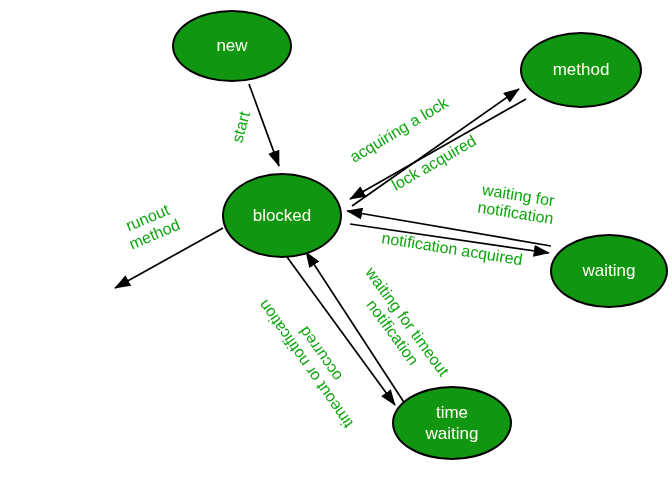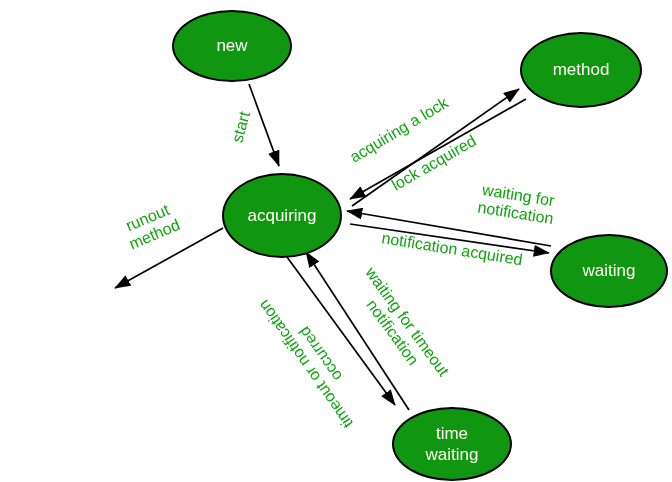--- a/index.html
+++ b/index.html
@@ -79,28 +79,28 @@
 
   <div class="node" style="left:172px; top:10px; width:120px; height:72px;">
     <span class="node-label">new</span>
   </div>
 
   <div class="node" style="left:520px; top:32px; width:122px; height:76px;">
     <span class="node-label">method</span>
   </div>
 
   <div class="node" style="left:222px; top:173px; width:120px; height:85px;">
-    <span class="node-label">acquiring</span>
+    <span class="node-label">blocked</span>
   </div>
 
   <div class="node" style="left:550px; top:234px; width:118px; height:74px;">
     <span class="node-label">waiting</span>
   </div>
 
-  <div class="node" style="left:392px; top:407px; width:120px; height:74px;">
+  <div class="node" style="left:392px; top:386px; width:120px; height:74px;">
     <span class="node-label">time
 waiting</span>
   </div>
 
 
   <div class="edge-label" style="left:241px; top:127px; transform:translate(-50%,-50%) rotate(-75deg);">start</div>
 
   <div class="edge-label" style="left:399px; top:130px; transform:translate(-50%,-50%) rotate(-31deg);">acquiring a lock</div>
 
   <div class="edge-label" style="left:434px; top:163px; transform:translate(-50%,-50%) rotate(-30deg);">lock acquired</div>

